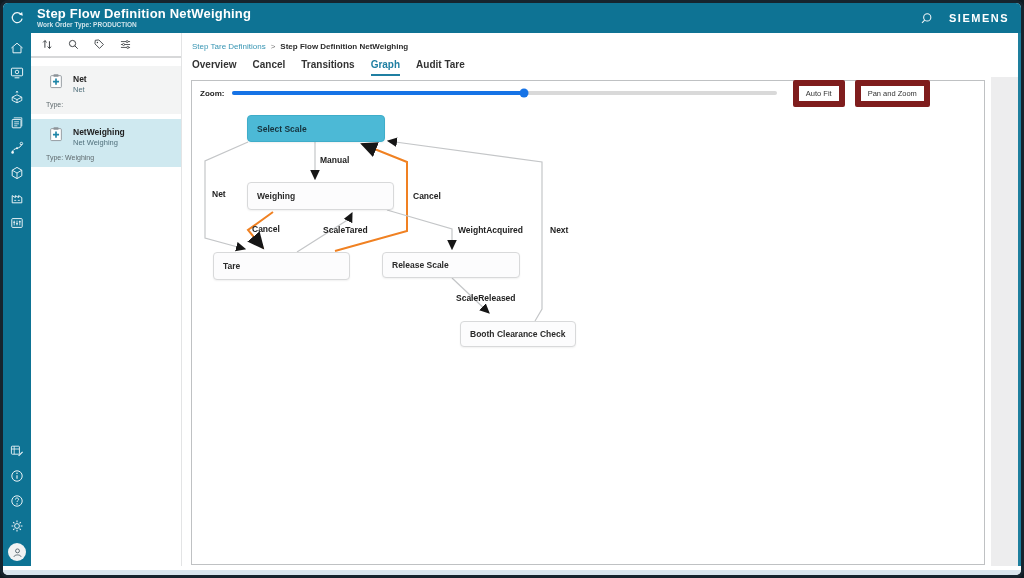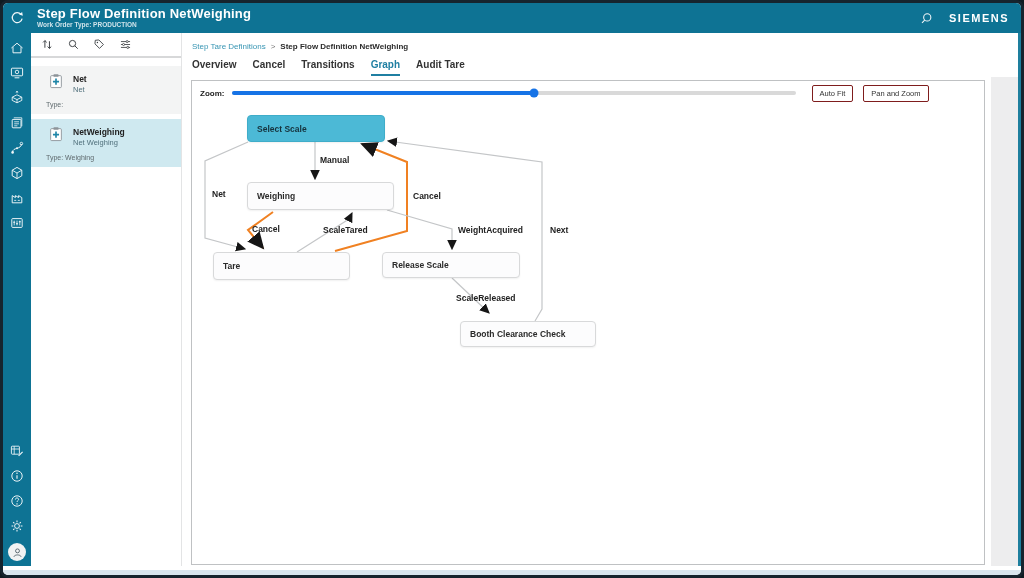--- a/index.html
+++ b/index.html
@@ -44,21 +44,21 @@
   .tab.active{color:#1f7fa2;border-bottom-color:#1f7fa2;}
   .right-gutter{position:absolute;right:0;top:44px;bottom:0;width:30px;background:#ededee;}
   .right-edge{position:absolute;right:0;top:30px;bottom:9px;width:3px;background:#1e7f9e;z-index:5;}
   
   .graph-panel{position:relative;margin:4px 0 0 9px;width:792px;height:483px;border:1px solid #bfc1c3;background:#fff;box-sizing:content-box;}
   .graph-toolbar{position:absolute;top:0;left:0;right:0;height:24px;display:flex;align-items:center;padding:0 8px;gap:8px;z-index:3;}
   .zoom-label{font-size:8px;font-weight:700;color:#222;}
   .slider-track{position:relative;width:628px;height:4px;background:#d9d9d9;border-radius:2px;cursor:pointer;}
   .slider-fill{position:absolute;left:0;top:0;bottom:0;background:#1673e6;border-radius:2px;}
   .slider-thumb{position:absolute;top:50%;width:9px;height:9px;background:#1673e6;border-radius:50%;transform:translate(-50%,-50%);cursor:grab;}
-  .gbtn{font-size:7.5px;color:#333;background:#fff;border:1px solid #7f1d1d;border-radius:2px;padding:3px 7px;cursor:pointer;white-space:nowrap;}
+  .gbtn{font-size:7.5px;color:#333;background:#fff;border:6px solid #7f1d1d;border-radius:2px;padding:3px 7px;cursor:pointer;white-space:nowrap;}
   .gbtn + .gbtn{margin-left:2px;}
   .tb-spacer{margin-left:auto;}
   .tb-pad{width:44px;}
   .canvas{position:absolute;inset:0;}
   .canvas svg{position:absolute;left:0;top:0;}
   .node{position:absolute;box-sizing:border-box;border-radius:4px;border:1px solid #d8d9da;background:#fcfcfd;
         color:#2a2a2a;font-size:8.5px;font-weight:600;display:flex;align-items:center;padding-left:9px;
         box-shadow:0 1px 2px rgba(0,0,0,.06);cursor:pointer;}
   .node.accent{background:#4cb9d6;border-color:#3fadc9;color:#16323c;text-align:right;}
   
@@ -265,21 +265,21 @@
               <text x="131" y="152" fill="#222222" font-size="8.5" font-weight="700">ScaleTared</text>
               <text x="221" y="118" fill="#222222" font-size="8.5" font-weight="700">Cancel</text>
               <text x="266" y="152" fill="#222222" font-size="8.5" font-weight="700">WeightAcquired</text>
               <text x="264" y="220" fill="#222222" font-size="8.5" font-weight="700">ScaleReleased</text>
               <text x="358" y="152" fill="#222222" font-size="8.5" font-weight="700">Next</text>
             </svg>
             <div class="node accent" style="left: 55px; top: 34px; width: 138px; height: 27px;">Select Scale</div>
             <div class="node" style="left: 55px; top: 101px; width: 147px; height: 28px;">Weighing</div>
             <div class="node" style="left: 21px; top: 171px; width: 137px; height: 28px;">Tare</div>
             <div class="node" style="left: 190px; top: 171px; width: 138px; height: 26px;">Release Scale</div>
-            <div class="node" style="left: 268px; top: 240px; width: 136px; height: 26px;">Booth Clearance Check</div>
+            <div class="node" style="left: 268px; top: 240px; width: 116px; height: 26px;">Booth Clearance Check</div>
           </div>
       </div>
     </div>
   </div>
 
   <div class="footer-white"></div>
   <div class="footer-strip"></div>
   <div class="right-edge"></div>
 </div>
 

